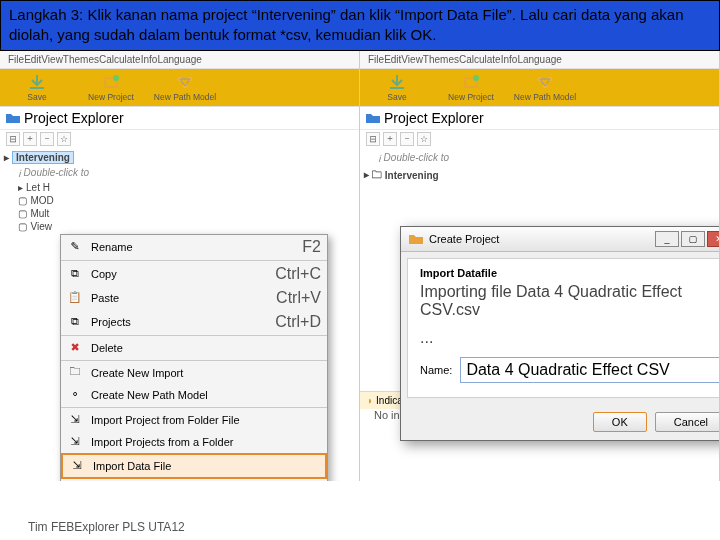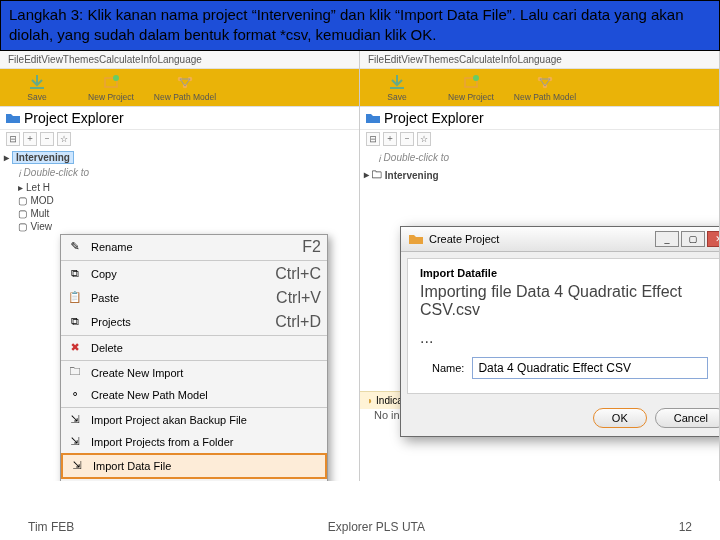--- a/index.html
+++ b/index.html
@@ -27,27 +27,27 @@
 .ctx .hl{border:2px solid #e58a2b;background:#fdecd8}
 .noind{padding:30px 10px;font-size:11px;color:#555}
 .dlg{position:absolute;left:40px;top:175px;width:340px;background:#efefef;border:1px solid #6b6b6b;box-shadow:4px 4px 12px rgba(0,0,0,.4);z-index:10;font-size:11px}
 .dlg .ttl{background:linear-gradient(#fdfdfd,#e4e4e4);padding:4px 8px;display:flex;align-items:center;gap:6px;border-bottom:1px solid #bcbcbc}
 .dlg .wbtn{margin-left:auto;display:flex;gap:2px}
 .dlg .wbtn span{width:24px;height:16px;border:1px solid #888;display:flex;align-items:center;justify-content:center;font-size:9px;background:#eee}
 .dlg .wbtn .cls{background:#d45a4f;color:#fff;border-color:#a03a32}
 .dlg .body{padding:8px 12px;background:#fff;margin:6px;border:1px solid #d0d0d0}
 .dlg .sub{font-weight:bold;margin-bottom:4px}
 .dlg .ln{color:#444;font-size:16px;margin-bottom:10px}
-.dlg .fld{display:flex;align-items:center;gap:8px;margin:6px 12px}
-.dlg .fld input{flex:1;border:1px solid #8aa8d8;padding:3px 5px;font-size:12px}
+.dlg .fld{display:flex;align-items:center;gap:8px;margin:6px 0}
+.dlg .fld input{flex:1;border:1px solid #8aa8d8;padding:3px 5px;font-size:16px}
 .dlg .btns{display:flex;justify-content:flex-end;gap:8px;padding:8px 12px;background:#efefef}
-.dlg .btns button{padding:3px 18px;font-size:11px;border:1px solid #9a9a9a;background:linear-gradient(#fcfcfc,#e3e3e3);border-radius:10px}
+.dlg .btns button{padding:3px 18px;font-size:11px;border:1px solid #9a9a9a;background:linear-gradient(#fcfcfc,#e3e3e3);border-radius:2px}
 .dlg .btns .ok{border:1.5px solid #e58a2b}
 .indhdr{background:#fff3d6;padding:3px 6px;font-size:10px;display:flex;align-items:center;gap:4px;border-top:1px solid #e8d9a8;margin-top:4px}
-.footer{position:absolute;bottom:6px;left:0;width:720px;display:flex;justify-content:space-between;padding:0 28px;font-size:12px;color:#555}
+.footer{position:absolute;bottom:6px;left:0;width:720px;display:flex;padding:0 28px;font-size:12px;color:#555}
 svg{display:block}
 </style>
 </head>
 <body>
 
 <div class="instr">Langkah 3: Klik kanan nama project “Intervening” dan klik “Import Data File”. Lalu cari data yang akan diolah, yang sudah dalam bentuk format *csv, kemudian klik OK.</div>
 
 <div class="panes">
 
   <div class="pane">
@@ -134,21 +134,21 @@
           <span class="ico">🗀</span>
           <span class="lbl">Create New Import</span>
         </div>
       <div class="row">
           <span class="ico">⚬</span>
           <span class="lbl">Create New Path Model</span>
         </div>
       <div class="sep"></div>
       <div class="row">
           <span class="ico">⇲</span>
-          <span class="lbl">Import Project akan Backup File</span>
+          <span class="lbl">Import Project from Folder File</span>
         </div>
       <div class="row">
           <span class="ico">⇲</span>
           <span class="lbl">Import Projects from a Folder</span>
         </div>
       <div class="row hl">
           <span class="ico">⇲</span>
           <span class="lbl">Import Data File</span>
         </div>
       <div class="row">

